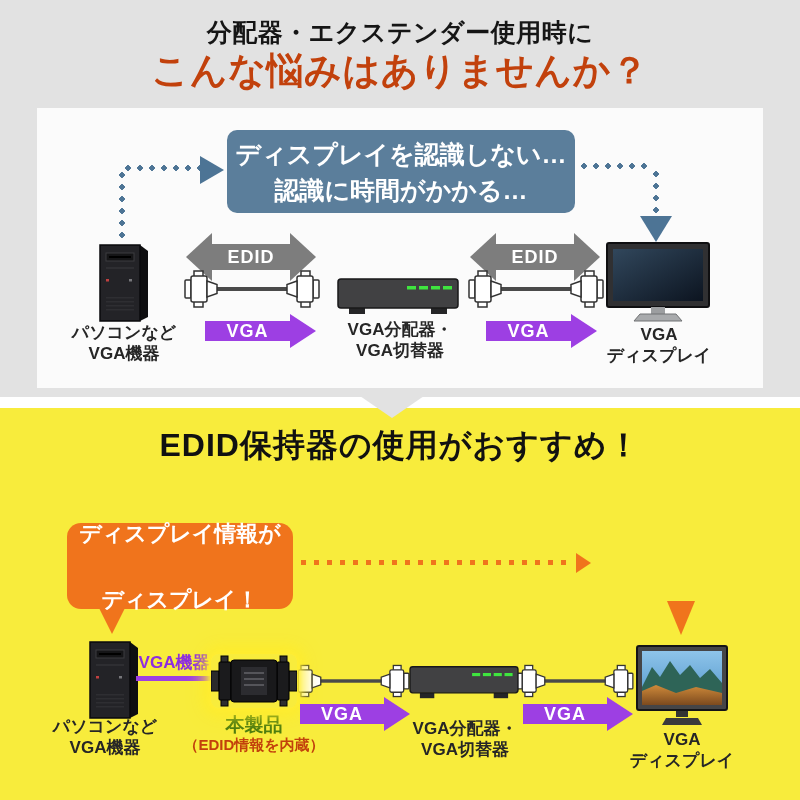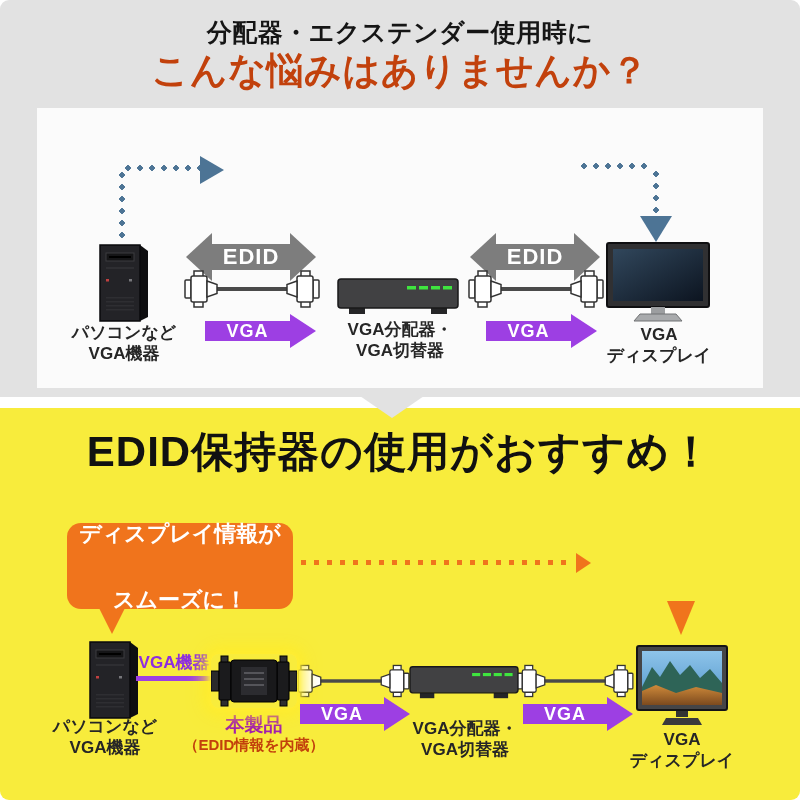--- a/index.html
+++ b/index.html
@@ -1,39 +1,39 @@
 <!DOCTYPE html>
 <html><head>
 <meta charset="utf-8">
 <style>
   * { margin:0; padding:0; box-sizing:border-box; }
   html,body { width:800px; height:800px; }
   .page {
     position:relative; width:800px; height:800px; overflow:hidden;
     background:#ffffff;
     font-family:"Liberation Sans","DejaVu Sans",sans-serif;
-    font-weight:bold; color:#222;border-radius:9px;
+    font-weight:bold; color:#222;
   }
 
   
   .top-section    { position:absolute; left:0; top:0;   width:800px; height:397px; background:#e2e2e2; }
   .bottom-section { position:absolute; left:0; top:408px; width:800px; height:392px; background:#f8ec3c; }
   .panel { position:absolute; background:#fbfbfb; }
   .panel-top    { left:37px; top:108px; width:726px; height:280px; }
   .notch { position:absolute; left:360px; top:396px; width:0; height:0; z-index:6;
            border-left:32px solid transparent; border-right:32px solid transparent;
            border-top:22px solid #e2e2e2; }
 
   
   .title1 { position:absolute; left:0; top:16px; width:800px; text-align:center;
             font-size:25px; color:#151515; letter-spacing:.5px; }
   .title2 { position:absolute; left:0; top:46px; width:800px; text-align:center;
             font-size:37px; color:#c2410c; letter-spacing:.5px; }
   .btitle { position:absolute; left:0; top:424px; width:800px; text-align:center;
-            font-size:42px; color:#111; letter-spacing:1px; z-index:7; }
+            font-size:32px; color:#111; letter-spacing:1px; z-index:7; }
 
   
   .balloon-blue { position:absolute; left:227px; top:130px; width:348px; height:83px;
     background:#5b7e9b; border-radius:10px; color:#fff; font-size:25px; line-height:36px;
     display:flex; flex-direction:column; align-items:center; justify-content:center; z-index:3; }
   .balloon-orange { position:absolute; background:#f0741c; border-radius:14px; color:#fff;
     font-size:22px; line-height:31px; display:flex; flex-direction:column; align-items:center;
     justify-content:center; z-index:3;gap:35px; }
   .balloon-left  { left:67px;  top:523px; width:226px; height:86px; }
   .balloon-right { left:588px; top:523px; width:155px; height:82px; }
@@ -57,41 +57,41 @@
   .dots-orange { position:absolute; left:300px; top:559px; width:274px; height:7px; background-repeat:repeat-x;
     background-image:radial-gradient(circle 3px at 3.5px 3.5px, #f0741c 98%, rgba(0,0,0,0) 100%);
     background-size:13px 7px; }
   .arr-orange-right { left:576px; top:553px; border-top:10px solid transparent; border-bottom:10px solid transparent; border-left:15px solid #f0741c; }
 
   
   .edid-arrow { position:absolute; width:130px; height:48px; display:flex; align-items:center; }
   .edid-arrow .t-l { width:0; height:0; border-top:24px solid transparent; border-bottom:24px solid transparent; border-right:26px solid #7d7d7d; }
   .edid-arrow .t-r { width:0; height:0; border-top:24px solid transparent; border-bottom:24px solid transparent; border-left:26px solid #7d7d7d; }
   .edid-arrow .bar { flex:1; height:26px; background:#7d7d7d; display:flex; align-items:center; justify-content:center;
-                     color:#fff; font-size:22px; letter-spacing:1px; }
+                     color:#fff; font-size:18px; letter-spacing:1px; }
   .edid-1 { left:186px; top:233px; }
   .edid-2 { left:470px; top:233px; }
   .vga-arrow { position:absolute; width:111px; height:34px; display:flex; align-items:center; z-index:2; }
   .vga-arrow .bar { flex:1; height:20px; background:#9d3fe3; display:flex; align-items:center; justify-content:center;
                     color:#fff; font-size:18px; letter-spacing:1px; }
   .vga-arrow .tip { width:0; height:0; border-top:17px solid transparent; border-bottom:17px solid transparent; border-left:26px solid #9d3fe3; }
   .vga-1  { left:205px; top:314px; }
   .vga-2  { left:486px; top:314px; }
   .vga-b1 { left:300px; top:697px; width:110px; }
   .vga-b2 { left:523px; top:697px; width:110px; }
 
   
   .dev-label { position:absolute; text-align:center; font-size:17px; line-height:21px; color:#262626; }
   .lbl-pc-top        { left:59px;  top:322px; width:130px; }
   .lbl-splitter-top  { left:330px; top:319px; width:140px; }
   .lbl-monitor-top   { left:594px; top:324px; width:130px; }
   .lbl-pc-bottom     { left:40px;  top:716px; width:130px; }
   .lbl-splitter-bottom{ left:395px; top:718px; width:140px; }
   .lbl-monitor-bottom{ left:617px; top:729px; width:130px; }
-  .lbl-product  { position:absolute; left:179px; top:712px; width:150px; text-align:center; font-size:19px; color:#a21caf; }
+  .lbl-product  { position:absolute; left:179px; top:712px; width:150px; text-align:center; font-size:19px; color:#4d7c0f; }
   .lbl-product-note { position:absolute; left:165px; top:736px; width:178px; text-align:center; font-size:15px; color:#c2410c; }
   .vga-to { position:absolute; left:134px; top:651px; width:80px; text-align:center; font-size:17px; color:#8d2de0; }
   .pline  { position:absolute; left:136px; top:676px; width:78px; height:5px; background:#9d3fe3; }
 
   
   .ill { position:absolute; }
   .pc-top       { left:98px;  top:241px; }
   .pc-bottom    { left:88px;  top:638px; }
   .splitter-top { left:337px; top:276px; }
   .splitter-bottom { left:409px; top:664px; }
@@ -108,20 +108,24 @@
 <body>
 
 <div class="page">
 
   <section class="top-section">
     <div class="title1">分配器・エクステンダー使用時に</div>
     <div class="title2">こんな悩みはありませんか？</div>
     <div class="panel panel-top"></div>
   </section>
 
+  <div class="balloon-blue">
+    <span>ディスプレイを認識しない…</span>
+    <span>認識に時間がかかる…</span>
+  </div>
 
   <div class="dots-v dots-tl-v"></div>
   <div class="dots-h dots-tl-h"></div>
   <div class="tri arr-blue-right"></div>
   <div class="dots-h dots-tr-h"></div>
   <div class="dots-v dots-tr-v"></div>
   <div class="tri arr-blue-down"></div>
 
   <svg class="ill pc-top" width="52" height="82" viewBox="0 0 52 82">
     <polygon points="42,4 50,10 50,76 42,80" fill="#0e0e10"></polygon>
@@ -233,21 +237,21 @@
 
   <div class="notch"></div>
 
   <section class="bottom-section">
     
   </section>
   <div class="btitle">EDID保持器の使用がおすすめ！</div>
 
   <div class="balloon-orange balloon-left">
     <span>ディスプレイ情報が</span>
-    <span>スムーズに！</span>
+    <span>ディスプレイ！</span>
   </div>
   <div class="tri tail-left"></div>
   <div class="tri tail-right"></div>
   <div class="dots-orange"></div>
   <div class="tri arr-orange-right"></div>
 
   <svg class="ill pc-bottom" width="52" height="82" viewBox="0 0 52 82">
     <polygon points="42,4 50,10 50,76 42,80" fill="#0e0e10"></polygon>
     <rect x="2" y="4" width="40" height="76" fill="#232327" stroke="#0a0a0c" stroke-width="1.5"></rect>
     <rect x="8" y="12" width="28" height="8" fill="#151517" stroke="#3c3c40"></rect>

